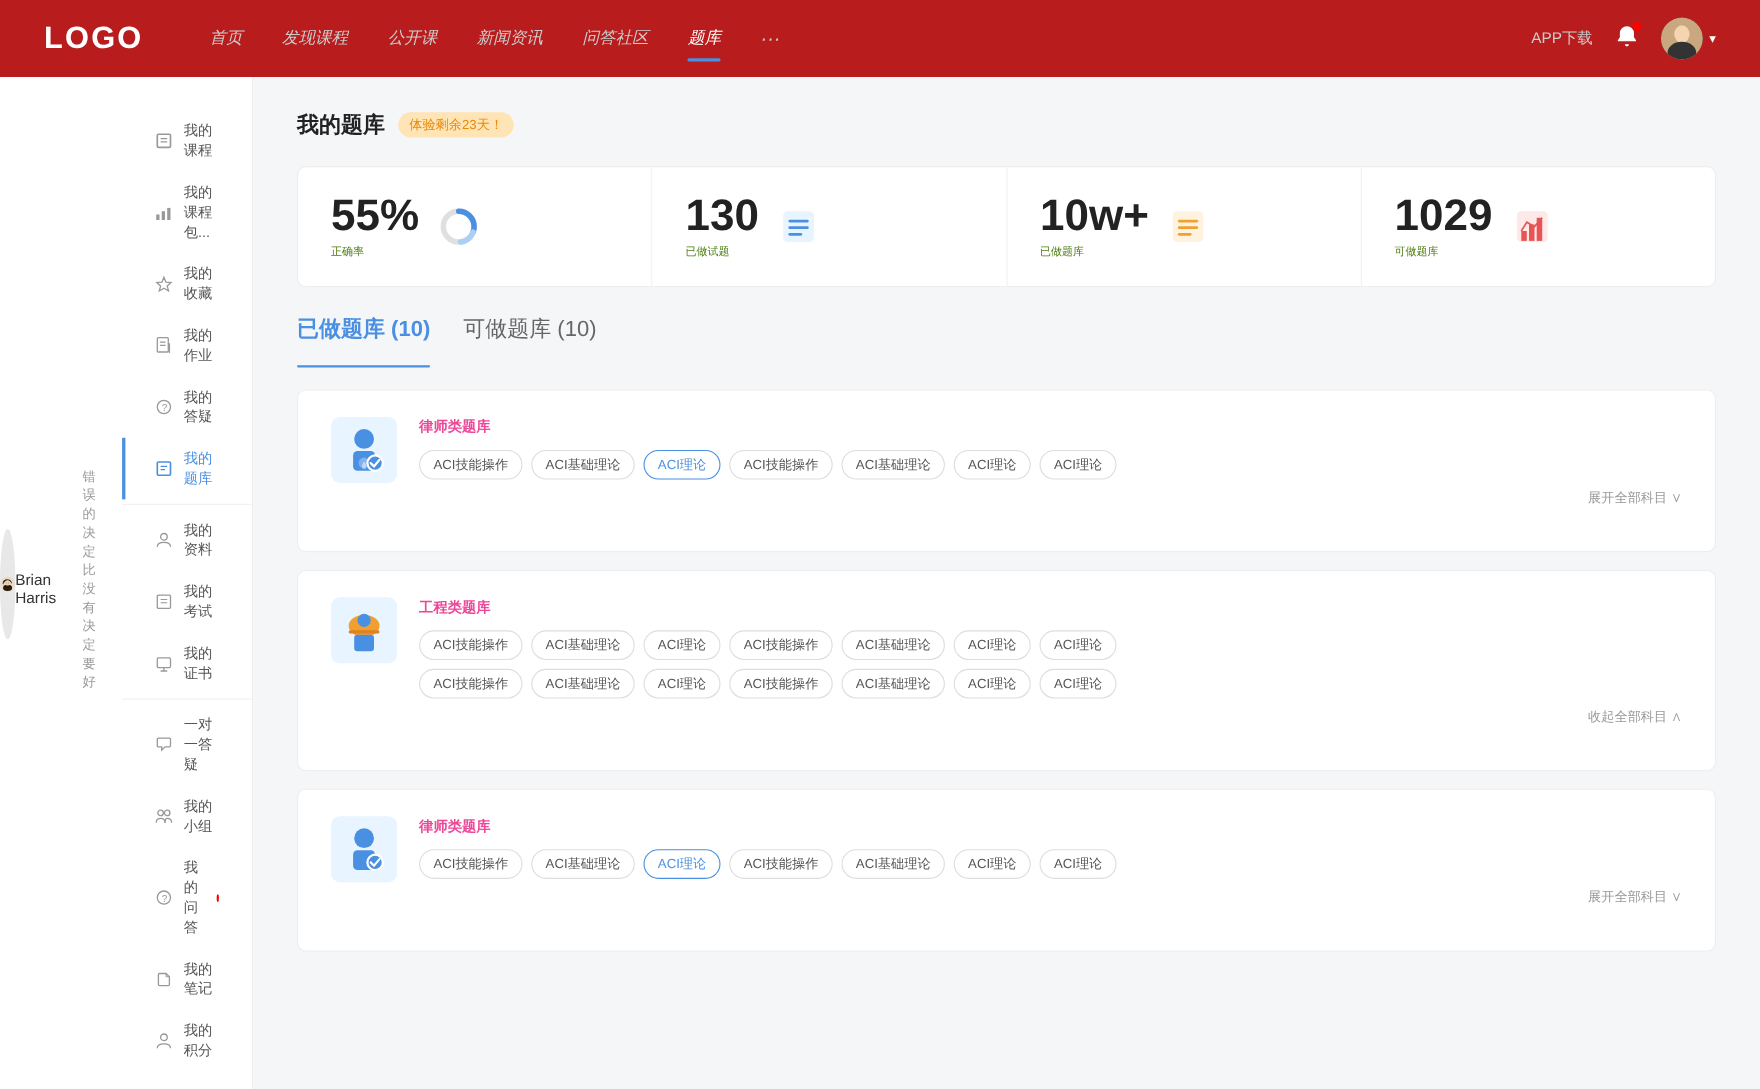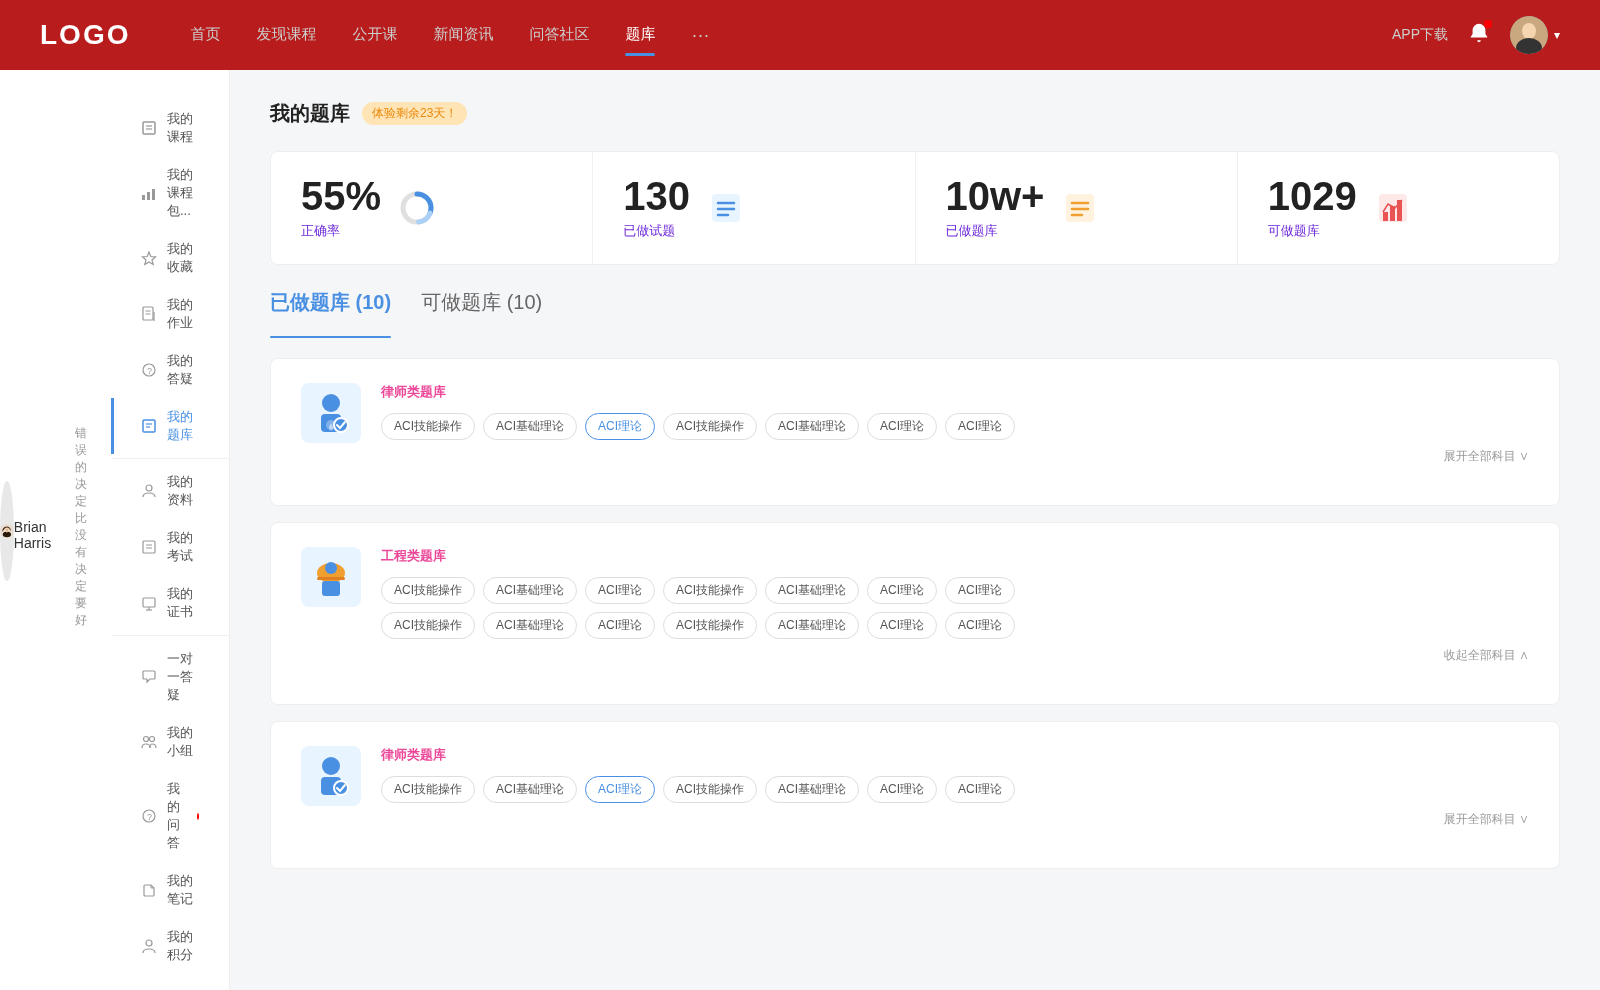--- a/index.html
+++ b/index.html
@@ -25,20 +25,21 @@
       display: flex;
       gap: 36px;
       flex: 1;
     }
     .navbar-menu-item {
       color: #ccc;
       font-size: 15px;
       cursor: pointer;
       padding: 4px 0;
       position: relative;
+      font-style: italic;
     }
     .navbar-menu-item.active {
       color: #fff;
     }
     .navbar-menu-item.active::after {
       content: '';
       position: absolute;
       bottom: -6px;
       left: 0; right: 0;
       height: 3px;
@@ -216,22 +217,22 @@
     .stat-item:last-child { border-right: none; }
     .stat-text {}
     .stat-value {
       font-size: 40px;
       font-weight: 600;
       color: #222;
       line-height: 1;
       margin-bottom: 6px;
     }
     .stat-label {
-      font-size: 13px;
-      color: #6d28d9;
+      font-size: 10px;
+      color: #4d7c0f;
     }
     .stat-icon {
       width: 40px; height: 40px;
       display: flex; align-items: center; justify-content: center;
     }
 
     
     .tab-row {
       display: flex;
       gap: 30px;

